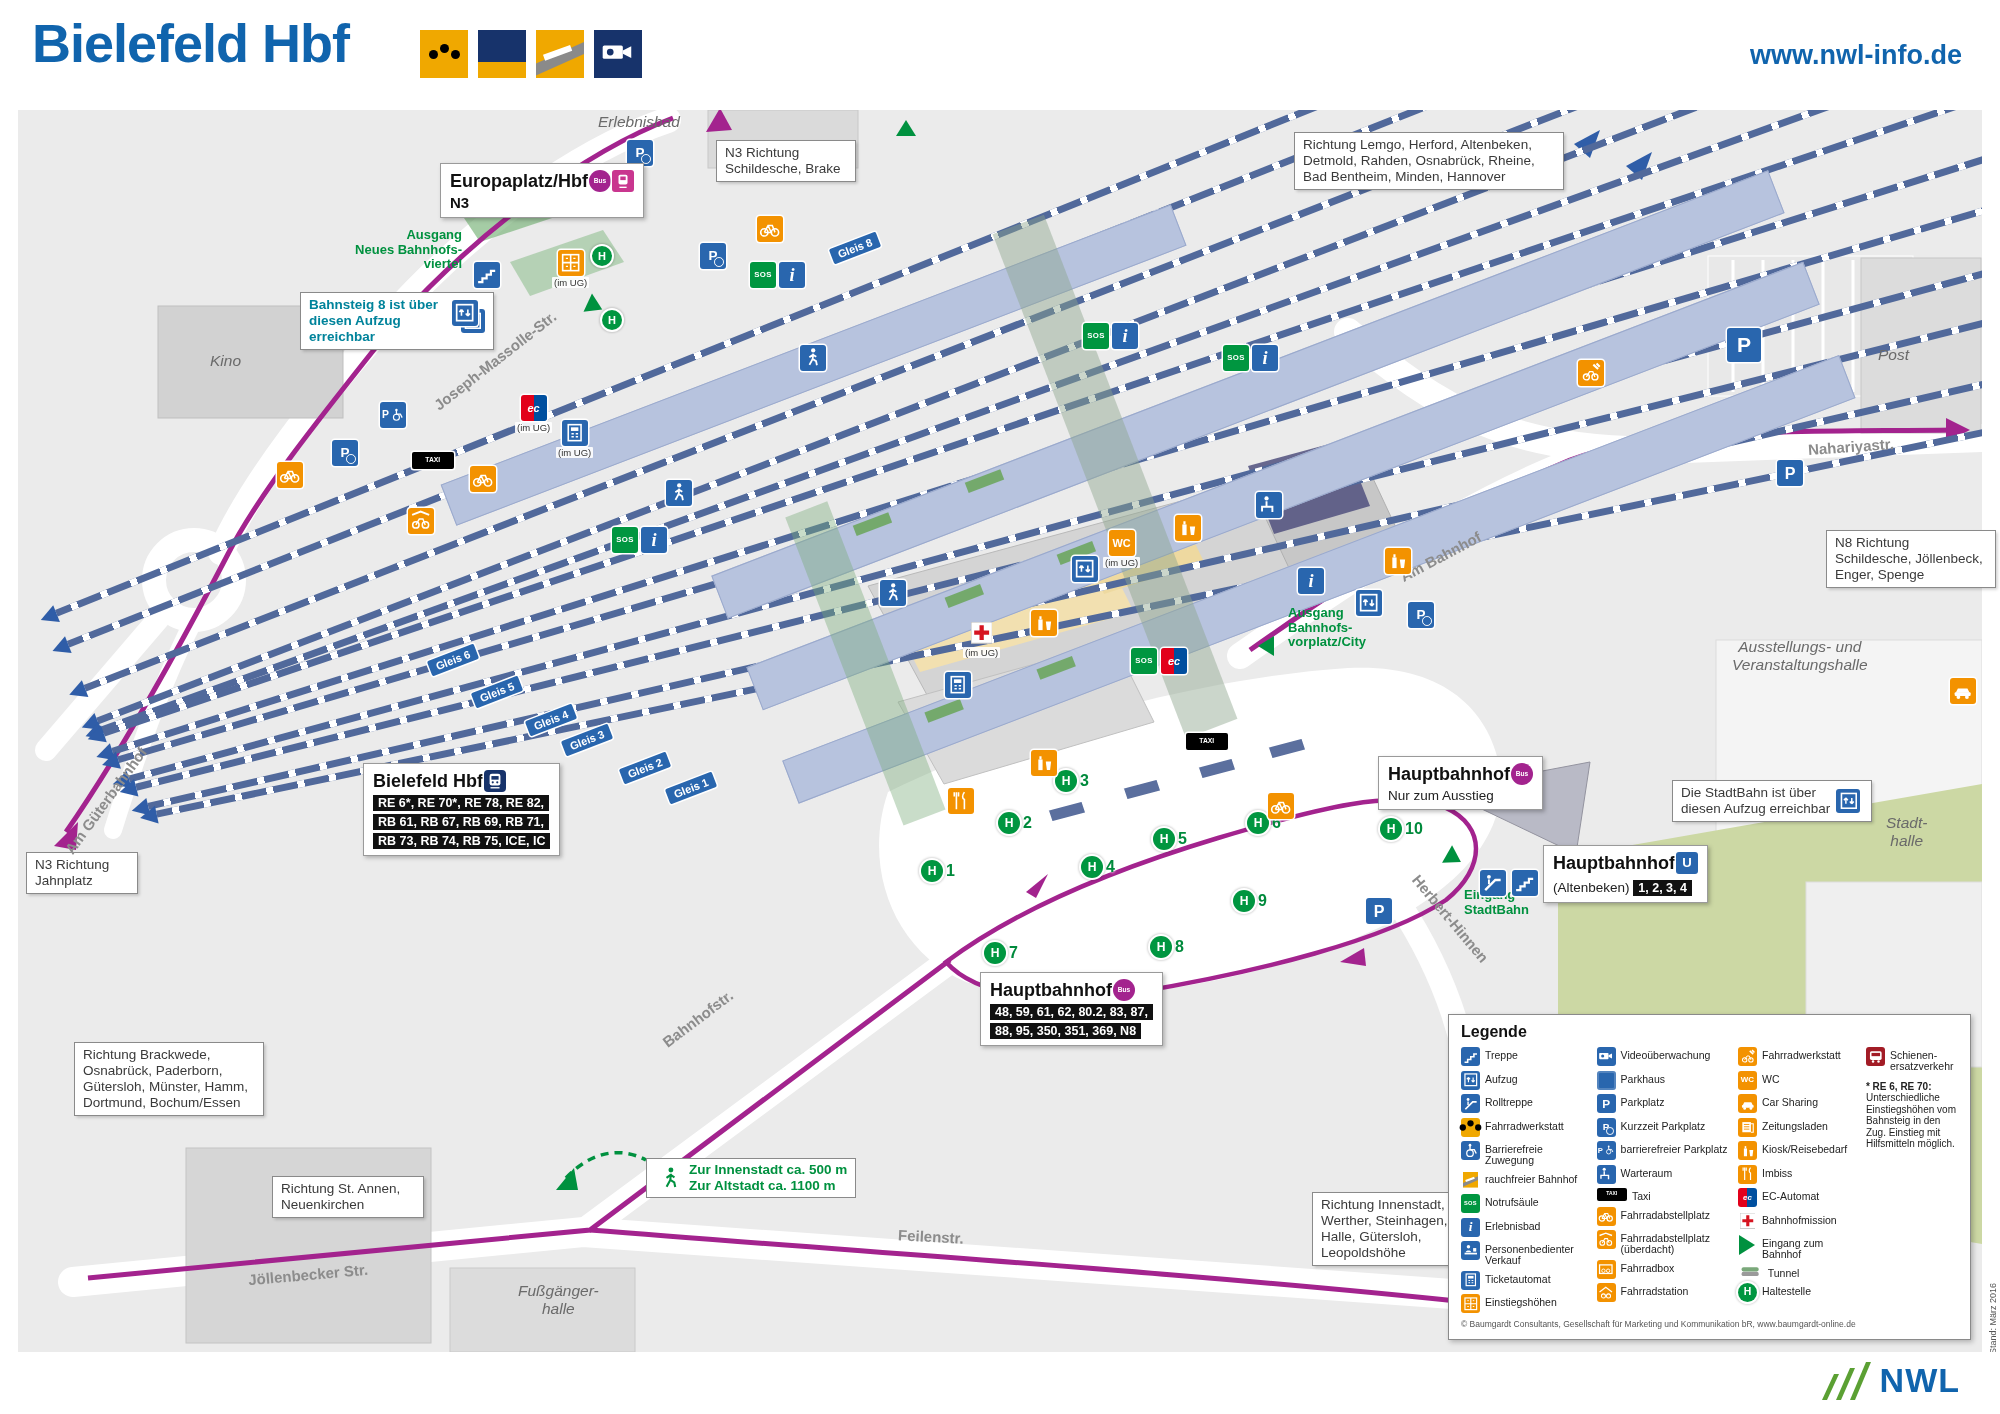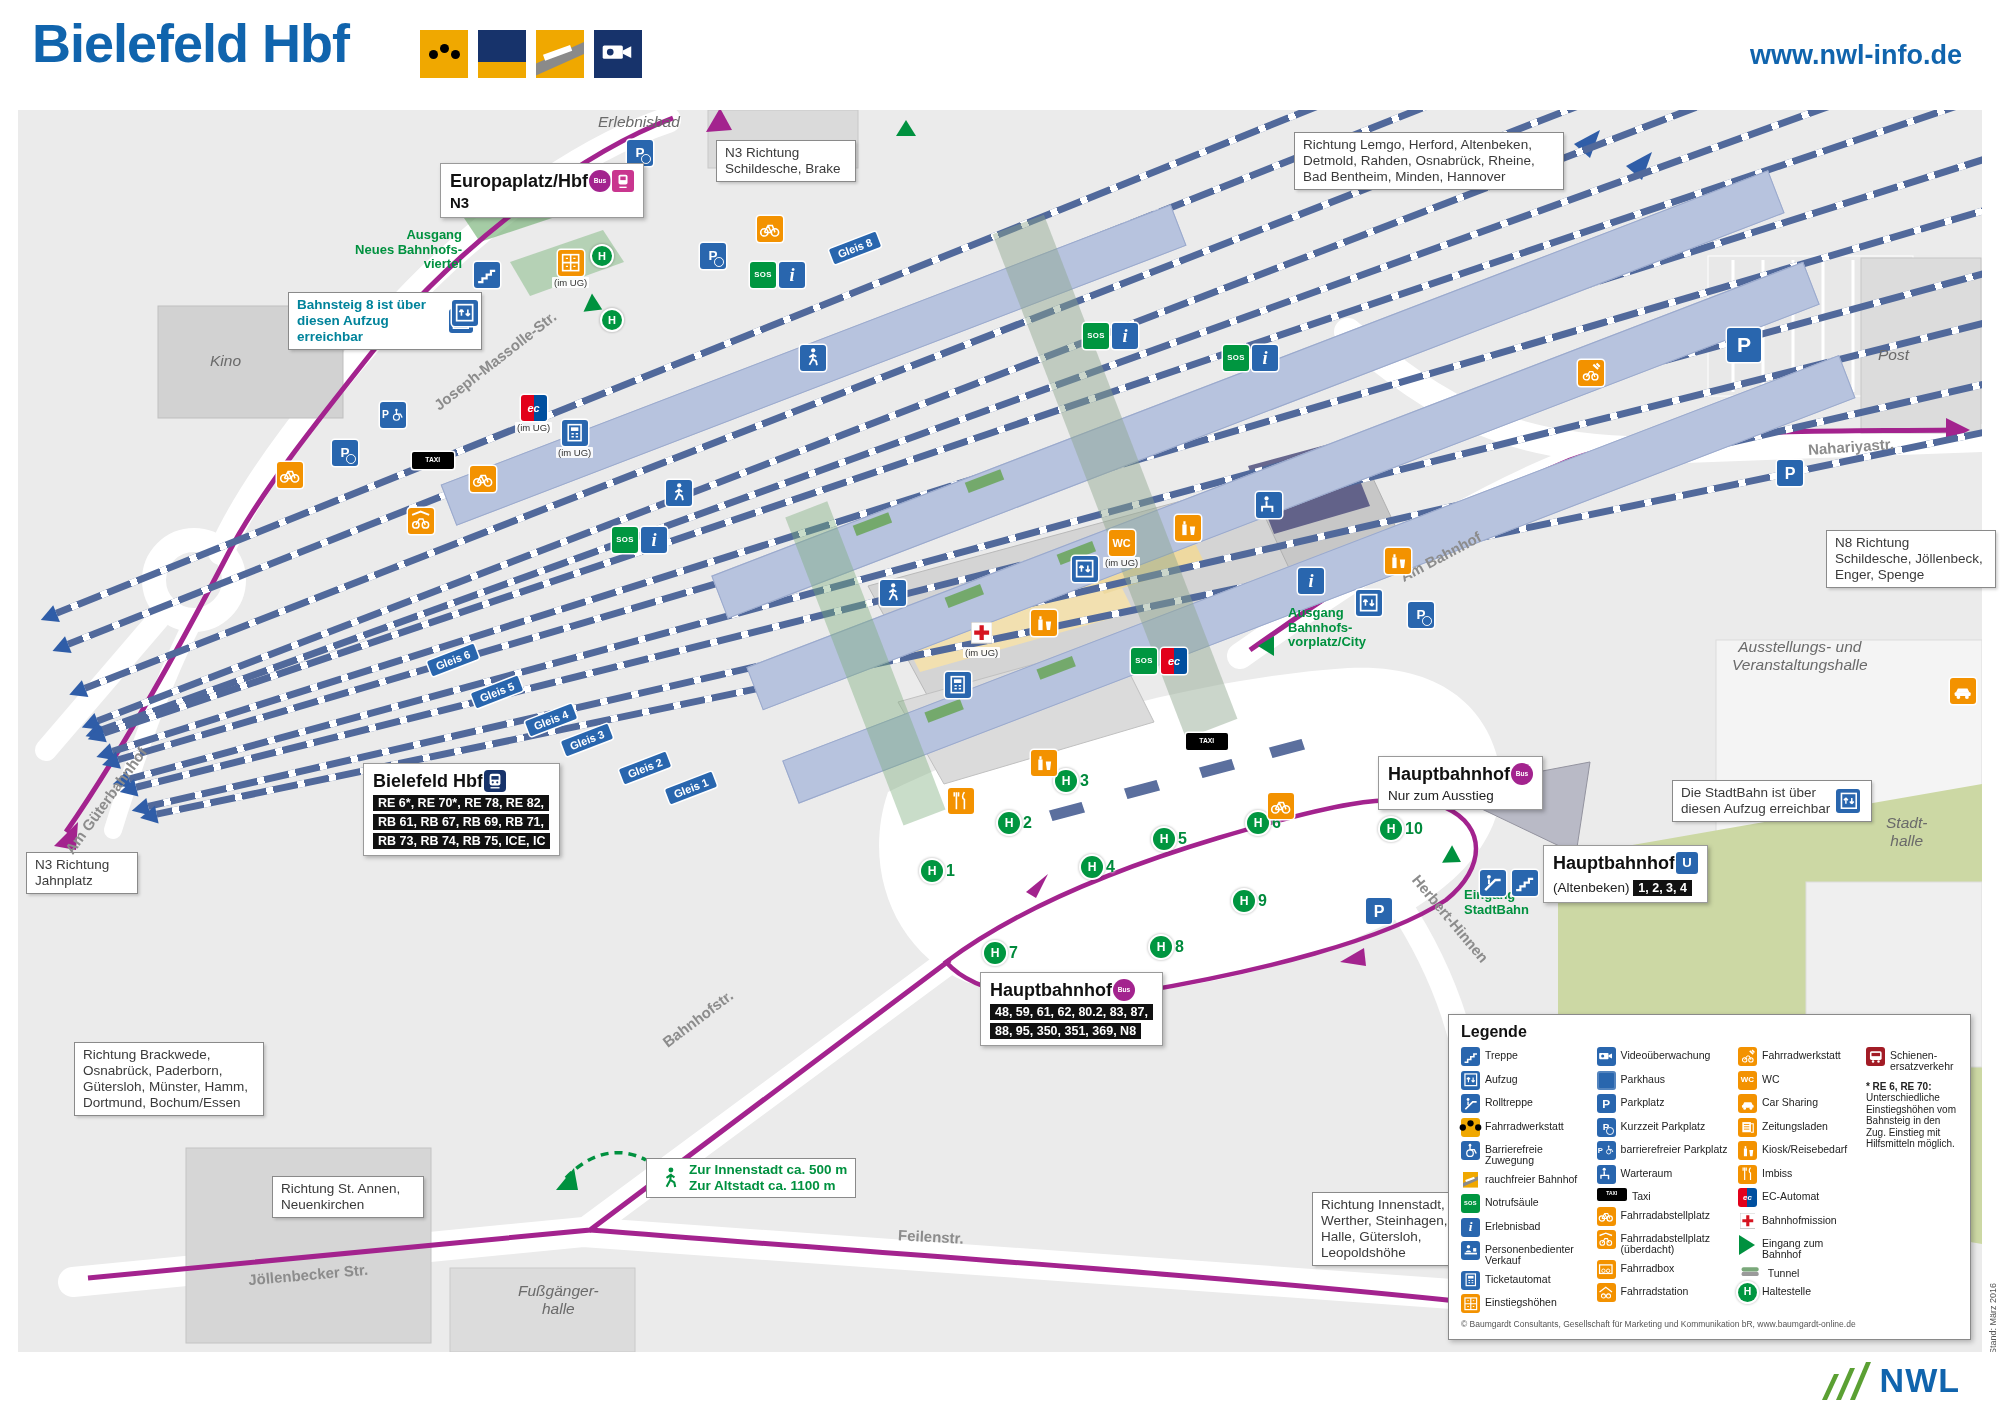--- a/index.html
+++ b/index.html
@@ -548,21 +548,21 @@
 Neuenkirchen</span></div>
 <div class="dirbox" style="position: absolute; z-index: 5; width: 140px; left: 1312px; top: 1192px;"><span>Richtung Innenstadt,
 Werther, Steinhagen,
 Halle, Gütersloh,
 Leopoldshöhe</span></div>
 <div class="dirbox" style="position: absolute; z-index: 5; width: 182px; left: 1672px; top: 780px;"><span>Die StadtBahn ist über
 diesen Aufzug erreichbar</span><span class="ic ic-elev" style="width: 24px; height: 24px; font-size: 12px;"><svg viewBox="0 0 20 20">
         <rect x="2.5" y="2.5" width="15" height="15" fill="none" stroke="#fff" stroke-width="1.6"></rect>
         <path d="M7 13 V7 M7 7 l-2 2.3 M7 7 l2 2.3 M13 7 v6 M13 13 l-2 -2.3 M13 13 l2 -2.3" stroke="#fff" stroke-width="1.5" fill="none"></path>
       </svg></span></div>
-<div class="dirbox accent" style="position: absolute; z-index: 5; width: 176px; left: 288px; top: 292px;"><span>Bahnsteig 8 ist über
+<div class="dirbox accent" style="position: absolute; z-index: 5; width: 176px; left: 300px; top: 292px;"><span>Bahnsteig 8 ist über
 diesen Aufzug erreichbar</span><span class="ic ic-elev" style="width: 24px; height: 24px; font-size: 12px;"><svg viewBox="0 0 20 20">
         <rect x="2.5" y="2.5" width="15" height="15" fill="none" stroke="#fff" stroke-width="1.6"></rect>
         <path d="M7 13 V7 M7 7 l-2 2.3 M7 7 l2 2.3 M13 7 v6 M13 13 l-2 -2.3 M13 13 l2 -2.3" stroke="#fff" stroke-width="1.5" fill="none"></path>
       </svg></span></div>
 <div class="greenlbl" style="position: absolute; z-index: 5; width: 132px; text-align: right; left: 330px; top: 228px;">Ausgang
 Neues Bahnhofs-
 viertel</div>
 <div class="greenlbl" style="position: absolute; z-index: 5; width: 112px; text-align: left; left: 1288px; top: 606px;">Ausgang
 Bahnhofs-
 vorplatz/City</div>

